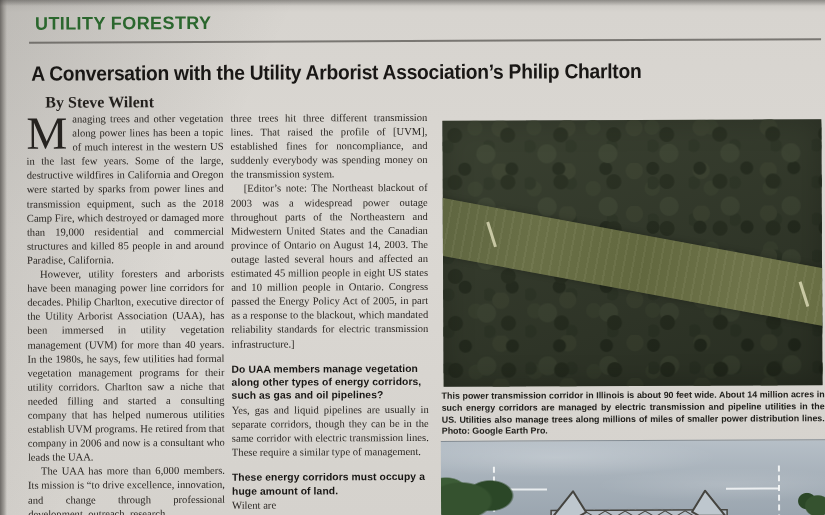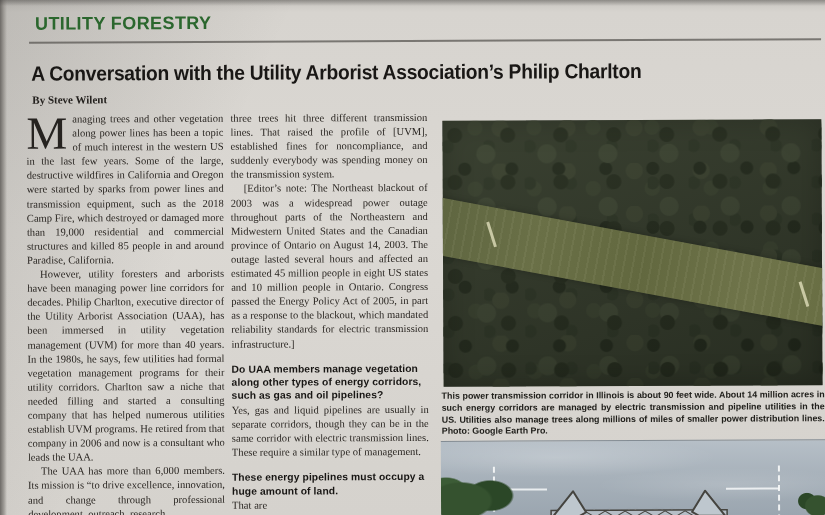--- a/index.html
+++ b/index.html
@@ -32,22 +32,22 @@
   .rule{
     position:absolute;left:30px;top:40px;width:792px;height:1.5px;
     background:#5a5753;opacity:0.75;
   }
   .title{
     position:absolute;left:32px;top:60px;margin:0;white-space:nowrap;
     font-weight:700;font-size:20.5px;letter-spacing:-0.3px;color:#191715;
     transform:scaleX(0.94);transform-origin:0 50%;
   }
   .byline{
-    position:absolute;left:33px;top:92px;
-    font-family:"Liberation Serif",serif;font-weight:700;font-size:11px;color:#24211e;
+    position:absolute;left:46px;top:92px;
+    font-family:"Liberation Serif",serif;font-weight:700;font-size:16px;color:#24211e;
   }
 
   .col{
     position:absolute;top:111px;width:197px;height:404px;overflow:hidden;
     font-family:"Liberation Serif",serif;font-size:10.6px;line-height:14.1px;
     color:#2a2622;text-align:justify;
   }
   .col1{left:27px;}
   .col2{left:231px;}
   .col p{margin:0;}
@@ -146,22 +146,22 @@
       <p><span class="dropcap">M</span><span>anaging trees and other vegetation along power lines has been a topic of much interest in the western US in the last few years. Some of the large, destructive wildfires in California and Oregon were started by sparks from power lines and transmission equipment, such as the 2018 Camp Fire, which destroyed or damaged more than 19,000 residential and commercial structures and killed 85 people in and around Paradise, California.</span></p>
       <p class="indent">However, utility foresters and arborists have been managing power line corridors for decades. Philip Charlton, executive director of the Utility Arborist Association (UAA), has been immersed in utility vegetation management (UVM) for more than 40 years. In the 1980s, he says, few utilities had formal vegetation management programs for their utility corridors. Charlton saw a niche that needed filling and started a consulting company that has helped numerous utilities establish UVM programs. He retired from that company in 2006 and now is a consultant who leads the UAA.</p>
       <p class="indent">The UAA has more than 6,000 members. Its mission is “to drive excellence, innovation, and change through professional development, outreach, research</p>
     </div>
 
     <div class="col col2">
       <p>three trees hit three different transmission lines. That raised the profile of [UVM], established fines for noncompliance, and suddenly everybody was spending money on the transmission system.</p>
       <p class="indent">[Editor’s note: The Northeast blackout of 2003 was a widespread power outage throughout parts of the Northeastern and Midwestern United States and the Canadian province of Ontario on August 14, 2003. The outage lasted several hours and affected an estimated 45 million people in eight US states and 10 million people in Ontario. Congress passed the Energy Policy Act of 2005, in part as a response to the blackout, which mandated reliability standards for electric transmission infrastructure.]</p>
       <h2 class="q">Do UAA members manage vegetation along other types of energy corridors, such as gas and oil pipelines?</h2>
       <p>Yes, gas and liquid pipelines are usually in separate corridors, though they can be in the same corridor with electric transmission lines. These require a similar type of management.</p>
-      <h2 class="q">These energy pipelines must occupy a huge amount of land.</h2>
-      <p>That are</p>
+      <h2 class="q">These energy corridors must occupy a huge amount of land.</h2>
+      <p>Wilent are</p>
     </div>
 
     <div class="photo">
       <div class="shade"></div>
       <div class="corridor">
         <div class="tower-mark t1"></div>
         <div class="tower-mark t2"></div>
       </div>
     </div>
 

